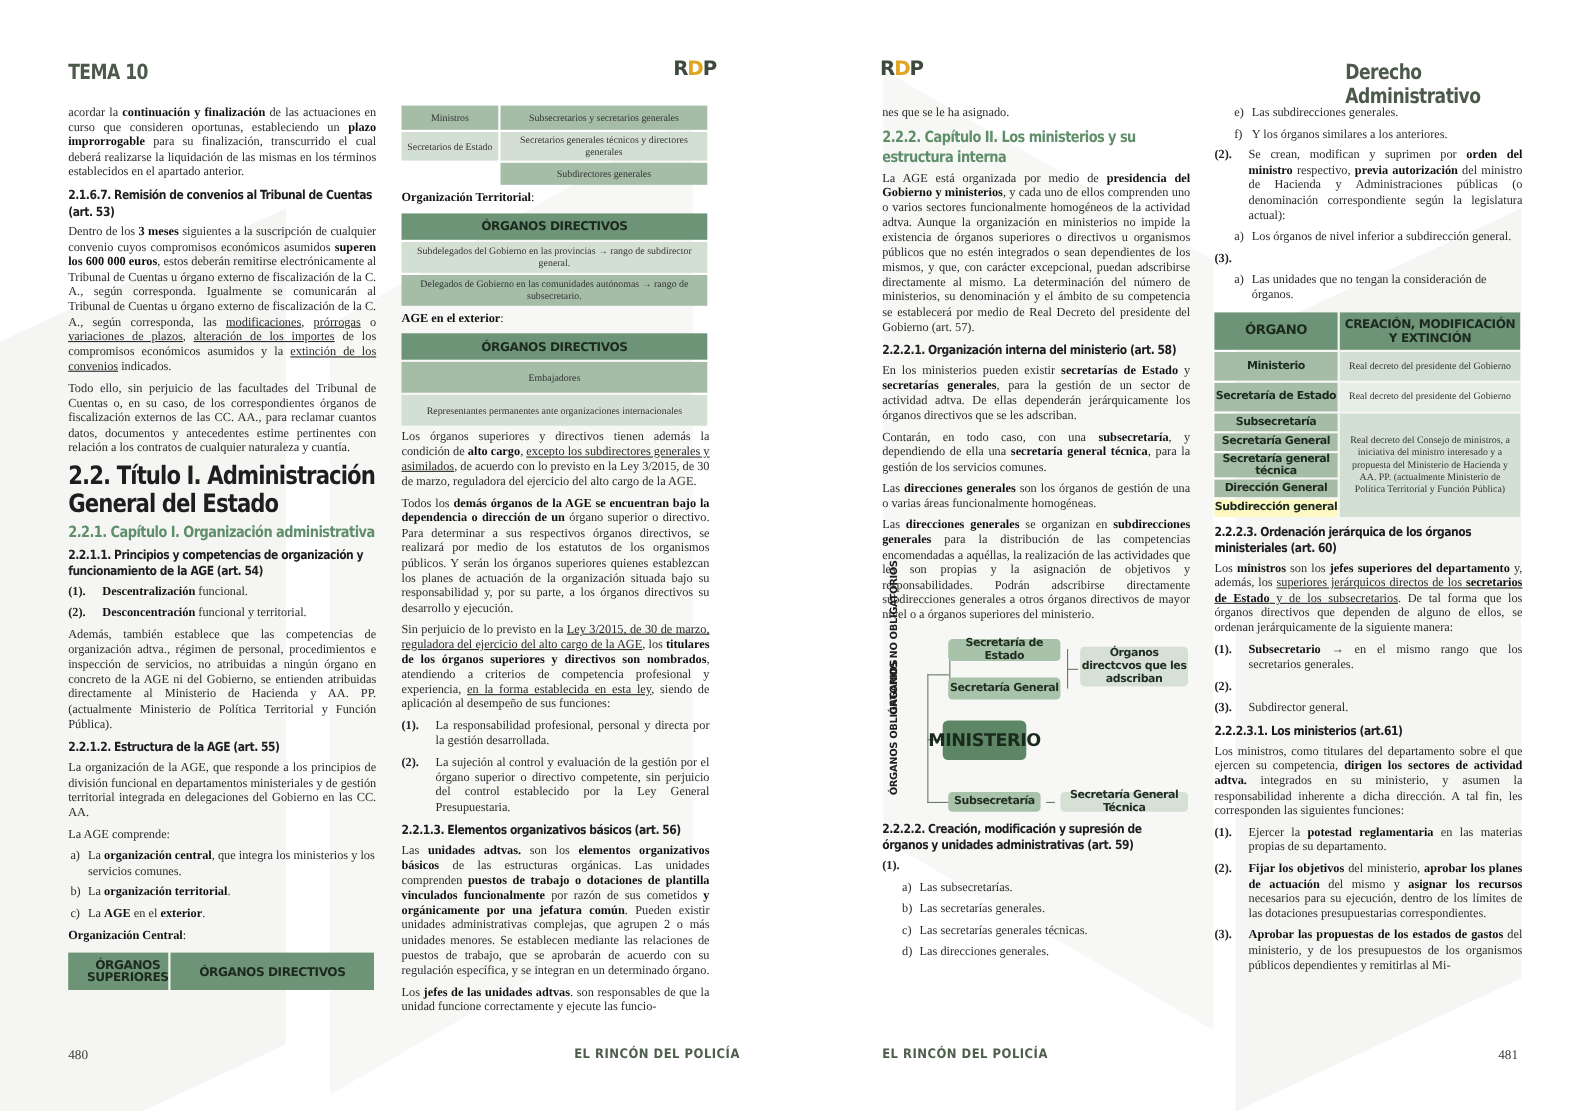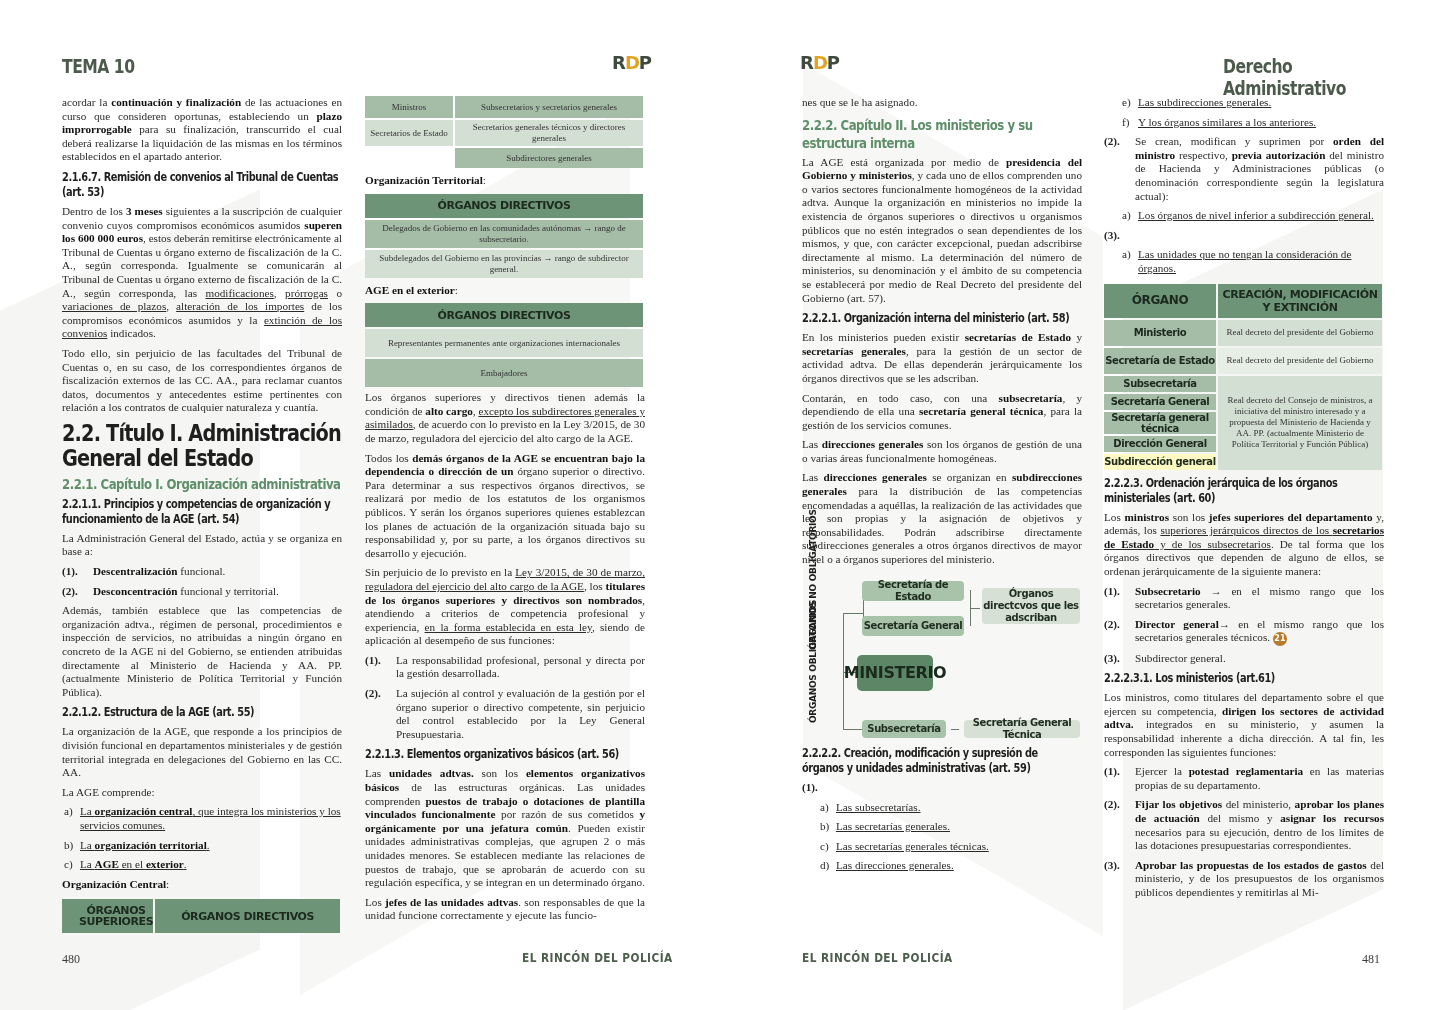--- a/index.html
+++ b/index.html
@@ -18,21 +18,21 @@
   b { font-weight: bold; color: #111; }
   u { text-decoration: underline; }
   .h4 { font-family: "DejaVu Sans", sans-serif; font-weight: bold; font-size: 11.4px; line-height: 15px; color: #1e1e1e; letter-spacing: -0.5px; margin: 4px 0 5px; transform: scaleX(0.86); transform-origin: left; width: 116%; text-align: left; }
   .h2 { font-family: "DejaVu Sans", sans-serif; font-weight: bold; font-size: 23px; line-height: 25px; color: #1e1e1e; letter-spacing: -1px; transform: scaleX(0.84); transform-origin: left; width: 119%; margin: 4px 0 4px; text-align: left; }
   .h3 { font-family: "DejaVu Sans", sans-serif; font-weight: bold; font-size: 14px; line-height: 18px; color: #5f8e6a; letter-spacing: -0.6px; transform: scaleX(0.84); transform-origin: left; width: 119%; margin: 2px 0 4px; text-align: left; }
   .nl { display: flex; margin-bottom: 6px; }
   .nl .n { width: 31px; flex: none; font-weight: bold; color: #222; }
   .nl .t { flex: 1; }
   .al { display: flex; margin-bottom: 6px; padding-left: 2px; }
   .al .n { width: 16px; flex: none; }
-  .al .t { flex: 1; text-align: left; text-decoration: underline; }
+  .al .t { flex: 1; text-align: left; }
   .al.ind { padding-left: 18px; }
   table { border-collapse: separate; border-spacing: 2px; width: 100%; }
   td, th { font-size: 9px; line-height: 11px; text-align: center; vertical-align: middle; color: #333; }
   th { background: #6e9478; color: #1c2a1e; font-family: "DejaVu Sans", sans-serif; font-weight: bold; font-size: 11px; letter-spacing: -0.4px; }
   .c1 { background: #a5bca7; }
   .c2 { background: #d3dfd3; }
   .c3 { background: #e7eee6; }
   .pn { position: absolute; z-index: 2; font-family: Liberation Serif, serif; font-size: 12px; color: #3b3b3b; }
   .foot { position: absolute; z-index: 2; font-family: "DejaVu Sans", sans-serif; font-weight: bold; font-size: 12px; color: #4d5e4c; letter-spacing: 0.5px; transform: scaleX(0.88); transform-origin: left; }
   .diag { position: absolute; left: 800px; top: 578px; width: 290px; height: 162px; z-index: 1; }
@@ -61,21 +61,20 @@
 <div class="hdr derecho">Derecho Administrativo</div>
 
 <div class="col" style="left:62px;top:96px;width:280px;">
   <p><span>acordar la </span><b>continuación y finalización</b><span> de las actuaciones en curso que consideren oportunas, estableciendo un </span><b>plazo improrrogable</b><span> para su finalización, transcurrido el cual deberá realizarse la liquidación de las mismas en los términos establecidos en el apartado anterior.</span></p>
   <div class="h4">2.1.6.7. Remisión de convenios al Tribunal de Cuentas (art. 53)</div>
   <p><span>Dentro de los </span><b>3 meses</b><span> siguientes a la suscripción de cualquier convenio cuyos compromisos económicos asumidos </span><b>superen los 600 000 euros</b><span>, estos deberán remitirse electrónicamente al Tribunal de Cuentas u órgano externo de fiscalización de la C. A., según corresponda. Igualmente se comunicarán al Tribunal de Cuentas u órgano externo de fiscalización de la C. A., según corresponda, las </span><u>modificaciones</u><span>, </span><u>prórrogas</u><span> o </span><u>variaciones de plazos</u><span>, </span><u>alteración de los importes</u><span> de los compromisos económicos asumidos y la </span><u>extinción de los convenios</u><span> indicados.</span></p>
   <p>Todo ello, sin perjuicio de las facultades del Tribunal de Cuentas o, en su caso, de los correspondientes órganos de fiscalización externos de las CC. AA., para reclamar cuantos datos, documentos y antecedentes estime pertinentes con relación a los contratos de cualquier naturaleza y cuantía.</p>
   <div class="h2">2.2. Título I. Administración General del Estado</div>
   <div class="h3">2.2.1. Capítulo I. Organización administrativa</div>
   <div class="h4">2.2.1.1. Principios y competencias de organización y funcionamiento de la AGE (art. 54)</div>
-  <p>La Administración General del Estado, actúa y se organiza en base a:</p>
   <div class="nl">
       <span class="n">(1).</span>
       <span class="t"><b>Descentralización</b><span> funcional.</span></span>
     </div>
   <div class="nl">
       <span class="n">(2).</span>
       <span class="t"><b>Desconcentración</b><span> funcional y territorial.</span></span>
     </div>
   <p>Además, también establece que las competencias de organización adtva., régimen de personal, procedimientos e inspección de servicios, no atribuidas a ningún órgano en concreto de la AGE ni del Gobierno, se entienden atribuidas directamente al Ministerio de Hacienda y AA. PP. (actualmente Ministerio de Política Territorial y Función Pública).</p>
   <div class="h4">2.2.1.2. Estructura de la AGE (art. 55)</div>
@@ -121,38 +120,38 @@
         </tr>
   </tbody>
     </table>
   <p style="margin:4px 0 4px;"><b>Organización Territorial</b>:</p>
   <table style="margin-left:-2px;width:282px;">
     <tbody>
         <tr>
           <th style="height:24px;">ÓRGANOS DIRECTIVOS</th>
         </tr>
     <tr>
+          <td class="c2" style="height:28px;padding:0 8px;">Subdelegados del Gobierno en las provincias → rango de subdirector general.</td>
+        </tr>
+    <tr>
           <td class="c1" style="height:28px;padding:0 8px;">Delegados de Gobierno en las comunidades autónomas → rango de subsecretario.</td>
-        </tr>
-    <tr>
-          <td class="c2" style="height:28px;padding:0 8px;">Subdelegados del Gobierno en las provincias → rango de subdirector general.</td>
         </tr>
   </tbody>
     </table>
   <p style="margin:4px 0 4px;"><b>AGE en el exterior</b>:</p>
   <table style="margin-left:-2px;width:282px;">
     <tbody>
         <tr>
           <th style="height:24px;">ÓRGANOS DIRECTIVOS</th>
         </tr>
     <tr>
+          <td class="c1" style="height:28px;">Embajadores</td>
+        </tr>
+    <tr>
           <td class="c2" style="height:28px;">Representantes permanentes ante organizaciones internacionales</td>
-        </tr>
-    <tr>
-          <td class="c1" style="height:28px;">Embajadores</td>
         </tr>
   </tbody>
     </table>
   <p style="margin-top:2px;"><span>Los órganos superiores y directivos tienen además la condición de </span><b>alto cargo</b><span>, </span><u>excepto los subdirectores generales y asimilados</u><span>, de acuerdo con lo previsto en la Ley 3/2015, de 30 de marzo, reguladora del ejercicio del alto cargo de la AGE.</span></p>
   <p><span>Todos los </span><b>demás órganos de la AGE se encuentran bajo la dependencia o dirección de un</b><span> órgano superior o directivo. Para determinar a sus respectivos órganos directivos, se realizará por medio de los estatutos de los organismos públicos. Y serán los órganos superiores quienes establezcan los planes de actuación de la organización situada bajo su responsabilidad y, por su parte, a los órganos directivos su desarrollo y ejecución.</span></p>
   <p><span>Sin perjuicio de lo previsto en la </span><u>Ley 3/2015, de 30 de marzo, reguladora del ejercicio del alto cargo de la AGE</u><span>, los </span><b>titulares de los órganos superiores y directivos son nombrados</b><span>, atendiendo a criterios de competencia profesional y experiencia, </span><u>en la forma establecida en esta ley</u><span>, siendo de aplicación al desempeño de sus funciones:</span></p>
   <div class="nl">
       <span class="n">(1).</span>
       <span class="t">La responsabilidad profesional, personal y directa por la gestión desarrollada.</span>
     </div>
@@ -277,21 +276,20 @@
   </tbody>
     </table>
   <div class="h4">2.2.2.3. Ordenación jerárquica de los órganos ministeriales (art. 60)</div>
   <p><span>Los </span><b>ministros</b><span> son los </span><b>jefes superiores del departamento</b><span> y, además, los </span><u>superiores jerárquicos directos de los </u><u><b>secretarios de Estado</b></u><u> y de los subsecretarios</u><span>. De tal forma que los órganos directivos que dependen de alguno de ellos, se ordenan jerárquicamente de la siguiente manera:</span></p>
   <div class="nl">
       <span class="n">(1).</span>
       <span class="t"><b>Subsecretario</b><span> → en el mismo rango que los secretarios generales.</span></span>
     </div>
   <div class="nl">
       <span class="n">(2).</span>
-      <span class="t"><b>Director general</b><span>→ en el mismo rango que los secretarios generales técnicos.</span> <span class="badge">21</span></span>
     </div>
   <div class="nl">
       <span class="n">(3).</span>
       <span class="t"><b></b><span>Subdirector general.</span></span>
     </div>
   <div class="h4" style="font-family:'DejaVu Sans',sans-serif;font-weight:normal;"><b style="color:#1e1e1e;">2.2.2.3.1. Los ministerios (art.61)</b></div>
   <p><span>Los ministros, como titulares del departamento sobre el que ejercen su competencia, </span><b>dirigen los sectores de actividad adtva.</b><span> integrados en su ministerio, y asumen la responsabilidad inherente a dicha dirección. A tal fin, les corresponden las siguientes funciones:</span></p>
   <div class="nl">
       <span class="n">(1).</span>
       <span class="t"><span>Ejercer la </span><b>potestad reglamentaria</b><span> en las materias propias de su departamento.</span></span>

